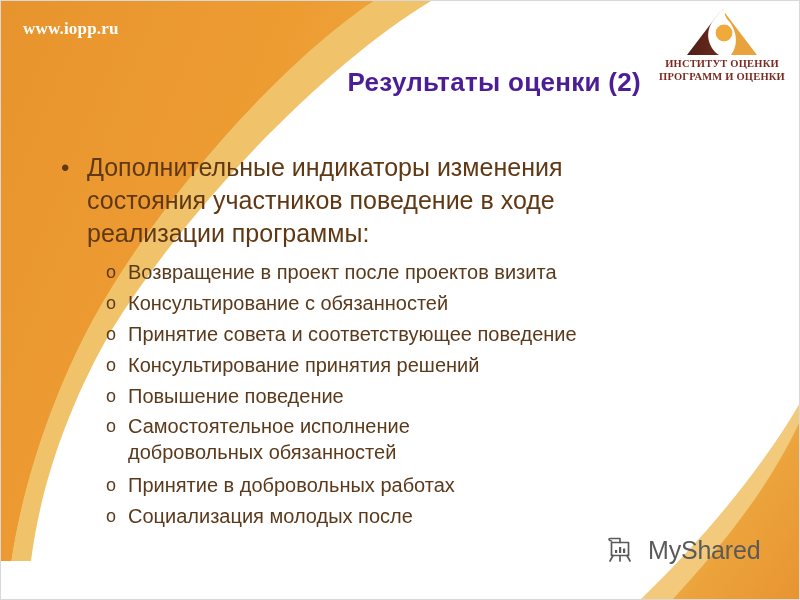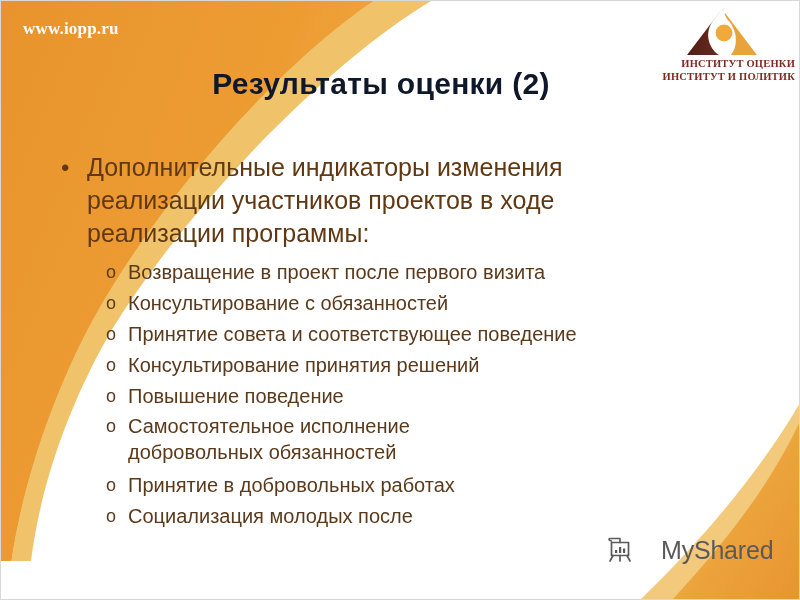--- a/index.html
+++ b/index.html
@@ -45,21 +45,21 @@
     white-space: nowrap;
   }
 
   
   #logo {
     position: absolute;
     left: 648px;
     top: 6px;
     width: 146px;
     height: 88px;
-    text-align: right;
+    text-align: center;
   }
   #logo-mark {
     display: block;
     margin: 0 auto;
   }
   .logo-line {
     font-family: "Liberation Serif", "DejaVu Serif", serif;
     font-weight: bold;
     font-size: 10.5px;
     line-height: 13px;
@@ -67,24 +67,24 @@
     letter-spacing: 0.2px;
     white-space: nowrap;
   }
 
   
   #slide-title {
     position: absolute;
     left: 120px;
     top: 66px;
     width: 520px;
-    text-align: center;
-    font-size: 30px;
+    text-align: right;
+    font-size: 26px;
     font-weight: bold;
-    color: #0f172a;
+    color: #4c1d95;
     letter-spacing: 0.3px;
     white-space: nowrap;
   }
 
   
   #content {
     position: absolute;
     left: 60px;
     top: 150px;
     width: 700px;
@@ -136,21 +136,21 @@
   .lvl2.tight { line-height: 26px; }
   .lvl2.tight .marker { line-height: 26px; }
 
   
   #watermark {
     position: absolute;
     left: 604px;
     top: 533px;
     display: flex;
     align-items: center;
-    gap: 24px;
+    gap: 11px;
   }
   #watermark-text {
     font-size: 25px;
     color: #5A5A5A;
     letter-spacing: -0.2px;
     line-height: 1;
   }
 </style>
 </head>
 <body>
@@ -194,37 +194,37 @@
 
       <path d="M 43,2 L 78,48 L 52,48 C 60,38 58,22 48,12 Z" fill="#E8A33D"></path>
 
       <path d="M 43,3 C 33,16 31,35 41,48 L 46,48 C 36,35 38,17 47,5 Z" fill="#ffffff"></path>
 
       <circle cx="45" cy="26" r="9" fill="#F0A93B"></circle>
 
       <circle cx="45" cy="26" r="9" fill="none" stroke="#ffffff" stroke-width="1.2"></circle>
     </svg>
     <div class="logo-line">ИНСТИТУТ ОЦЕНКИ</div>
-    <div class="logo-line">ИНСТИТУТ И ПОЛИТИК</div>
+    <div class="logo-line">ПРОГРАММ И ОЦЕНКИ</div>
   </div>
 
   <div id="slide-title">Результаты оценки  (2)</div>
 
   <div id="content">
 
     <div class="lvl1">
       <span class="dot">•</span>
-      <span class="txt">Дополнительные индикаторы изменения реализации участников проектов в ходе реализации программы:</span>
+      <span class="txt">Дополнительные индикаторы изменения состояния участников поведение в ходе реализации программы:</span>
     </div>
 
     <div id="sublist">
 
       <div class="lvl2">
         <span class="marker">o</span>
-        <span class="txt">Возвращение в проект после первого визита</span>
+        <span class="txt">Возвращение в проект после проектов визита</span>
       </div>
 
       <div class="lvl2">
         <span class="marker">o</span>
         <span class="txt">Консультирование с обязанностей</span>
       </div>
 
       <div class="lvl2">
         <span class="marker">o</span>
         <span class="txt">Принятие совета и соответствующее поведение</span>

